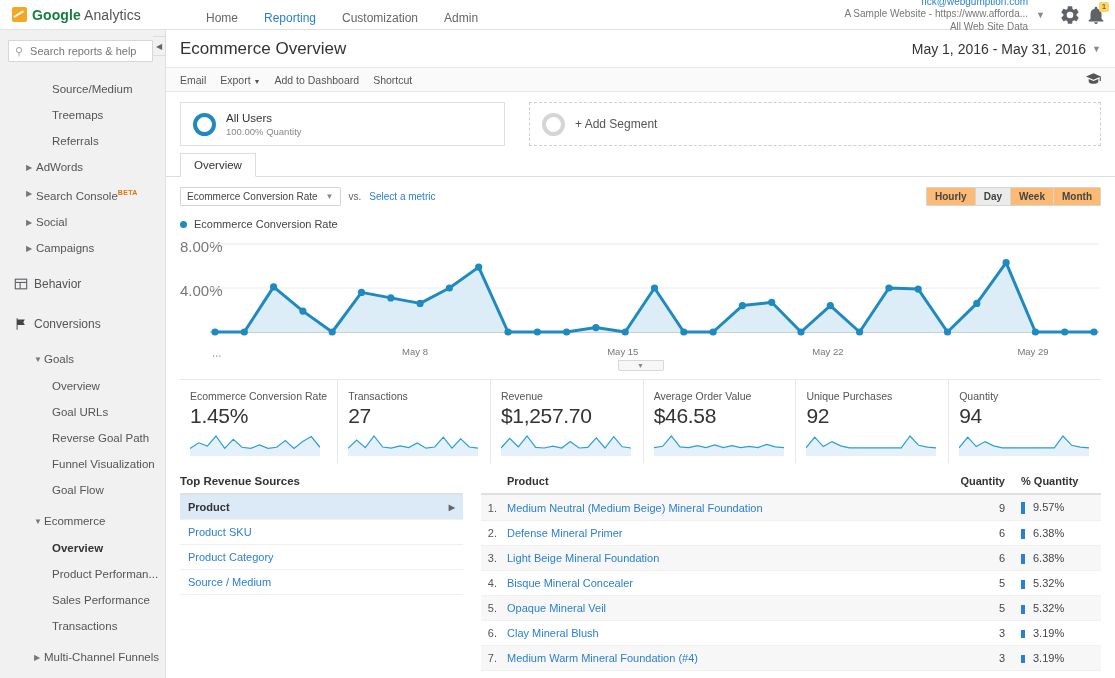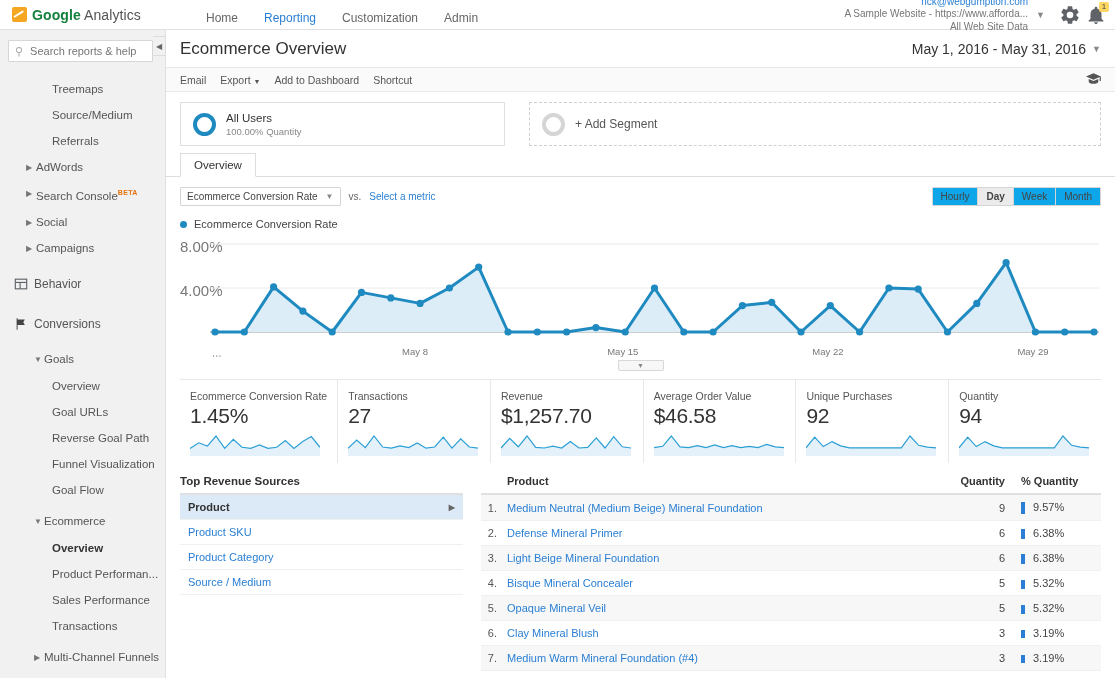--- a/index.html
+++ b/index.html
@@ -147,22 +147,23 @@
   .metric-sel {
     border:1px solid #d5d5d5; background:#fff; height:19px; padding:0 6px;
     font-size:10px; color:#444; display:flex; align-items:center; cursor:pointer;
     border-radius:1px;
   }
   .metric-sel .cr { margin-left:8px; font-size:8px; color:#888; }
   .vs { font-size:10px; color:#666; margin:0 8px; }
   .sel-metric { font-size:10px; color:#2a7fd4; cursor:pointer; }
   .gran { margin-left:auto; display:flex; border:1px solid #d5d5d5; border-radius:1px; overflow:hidden; }
   .gran span {
-    padding:3px 8px; font-size:10px; color:#444; background:#0ea5e9; cursor:pointer;
+    padding:3px 8px; font-size:10px; color:#444; background:#fdba74; cursor:pointer;
     border-right:1px solid #d5d5d5;
+    font-weight:bold;
   }
   .gran span:last-child { border-right:none; }
   .gran span.on { background:#ebebeb; font-weight:bold; }
   .legend { display:flex; align-items:center; margin-top:12px; }
   .ldot { width:7px; height:7px; border-radius:50%; background:#1f8ac0; margin-right:7px; }
   .ltxt { font-size:11px; color:#444; }
   .chartbox { position:relative; height:110px; margin-top:6px; }
   .ytick {
     position:absolute; left:0; font-size:15px; color:#777;
   }
@@ -254,22 +255,22 @@
   </div>
 
   <div class="sidebar">
     <div class="search-wrap">
       <div class="search-box">
         <span class="sb-icon">⚲</span>
         <input type="text" placeholder="Search reports &amp; help" style="">
       </div>
     </div>
     <div class="nav-list">
+      <div class="nav-sub">Source/Medium</div>
       <div class="nav-sub">Treemaps</div>
-      <div class="nav-sub">Source/Medium</div>
       <div class="nav-sub">Referrals</div>
       <div class="nav-group">
         <span class="arr">▶</span>
         <span>AdWords</span>
       </div>
       <div class="nav-group">
         <span class="arr">▶</span>
         <span>Search Console</span><span class="beta">BETA</span>
       </div>
       <div class="nav-group">

